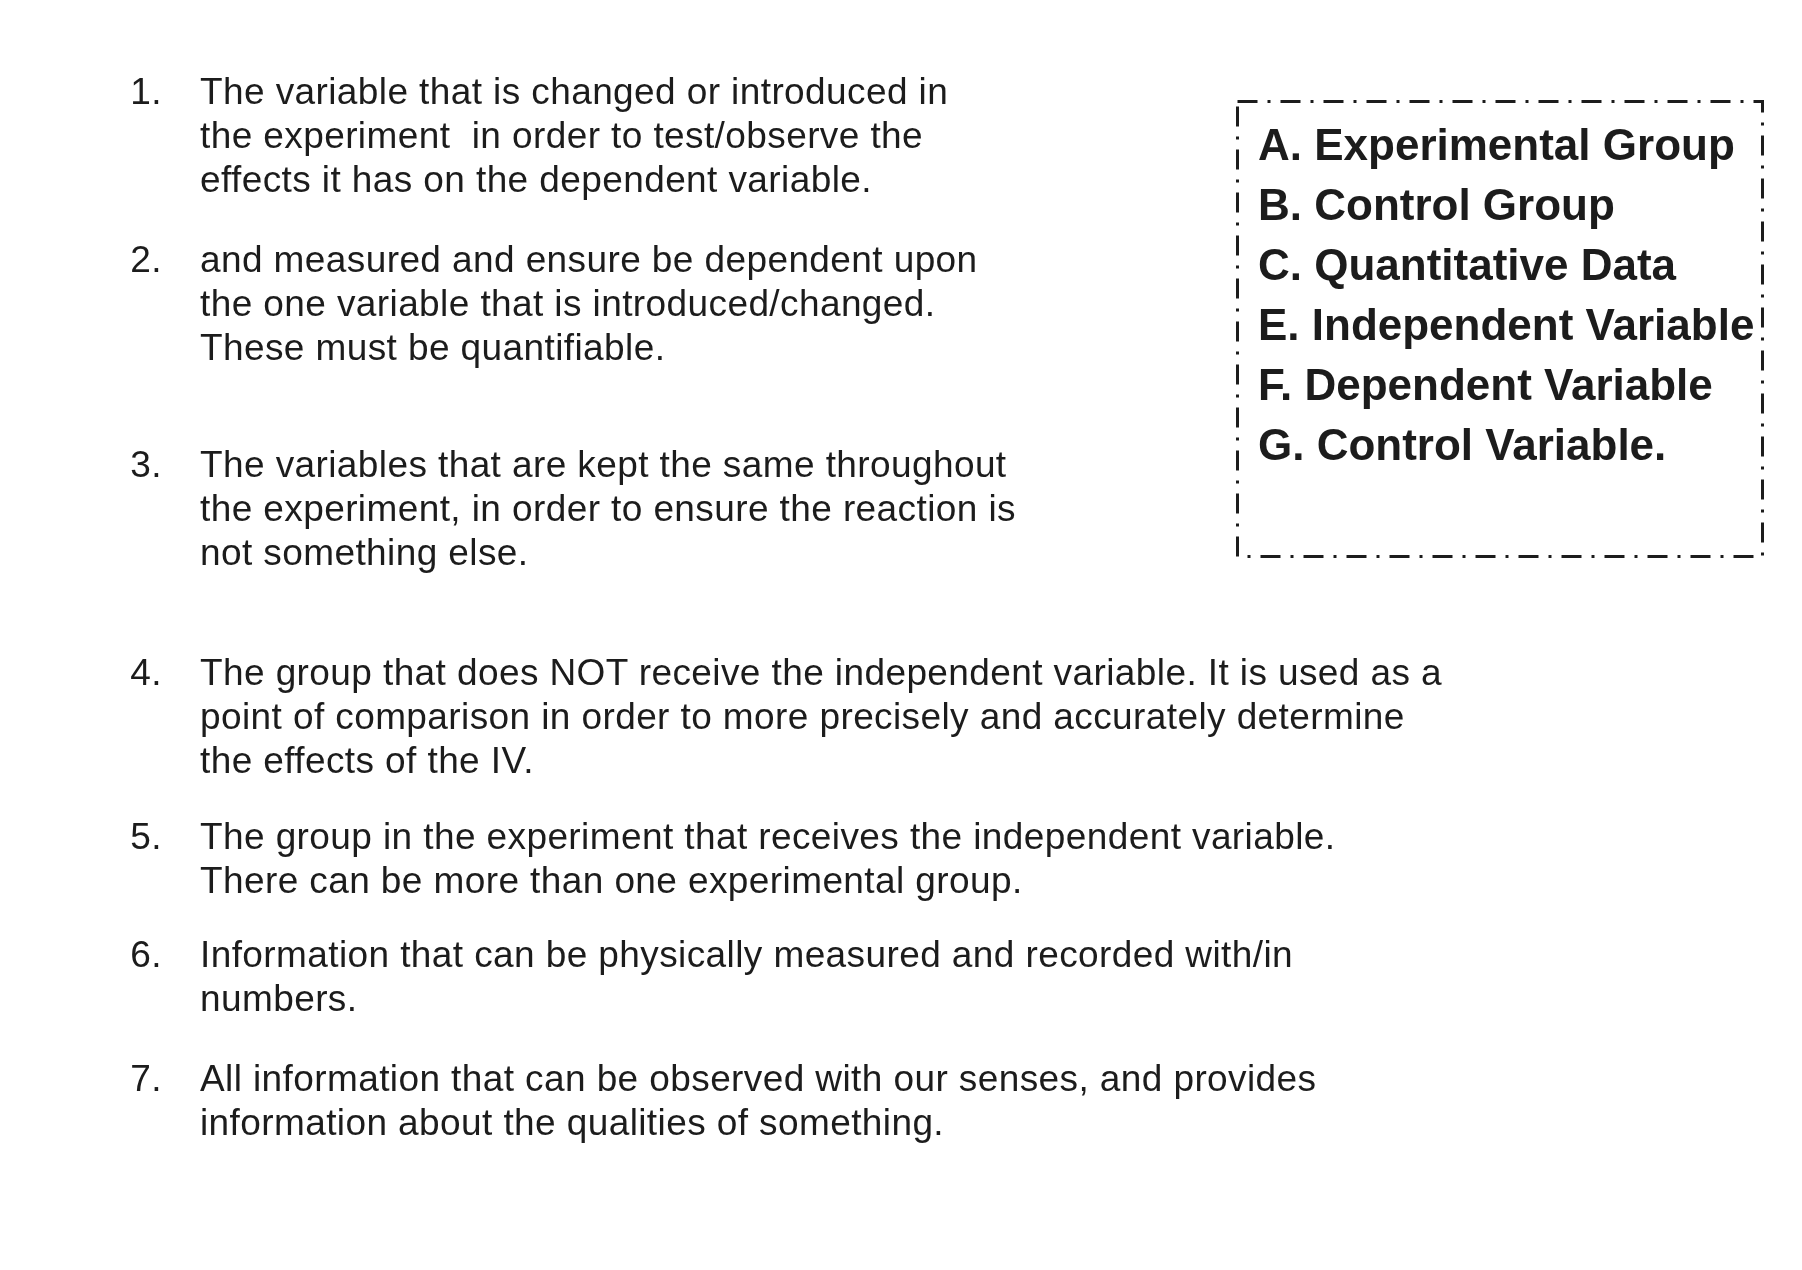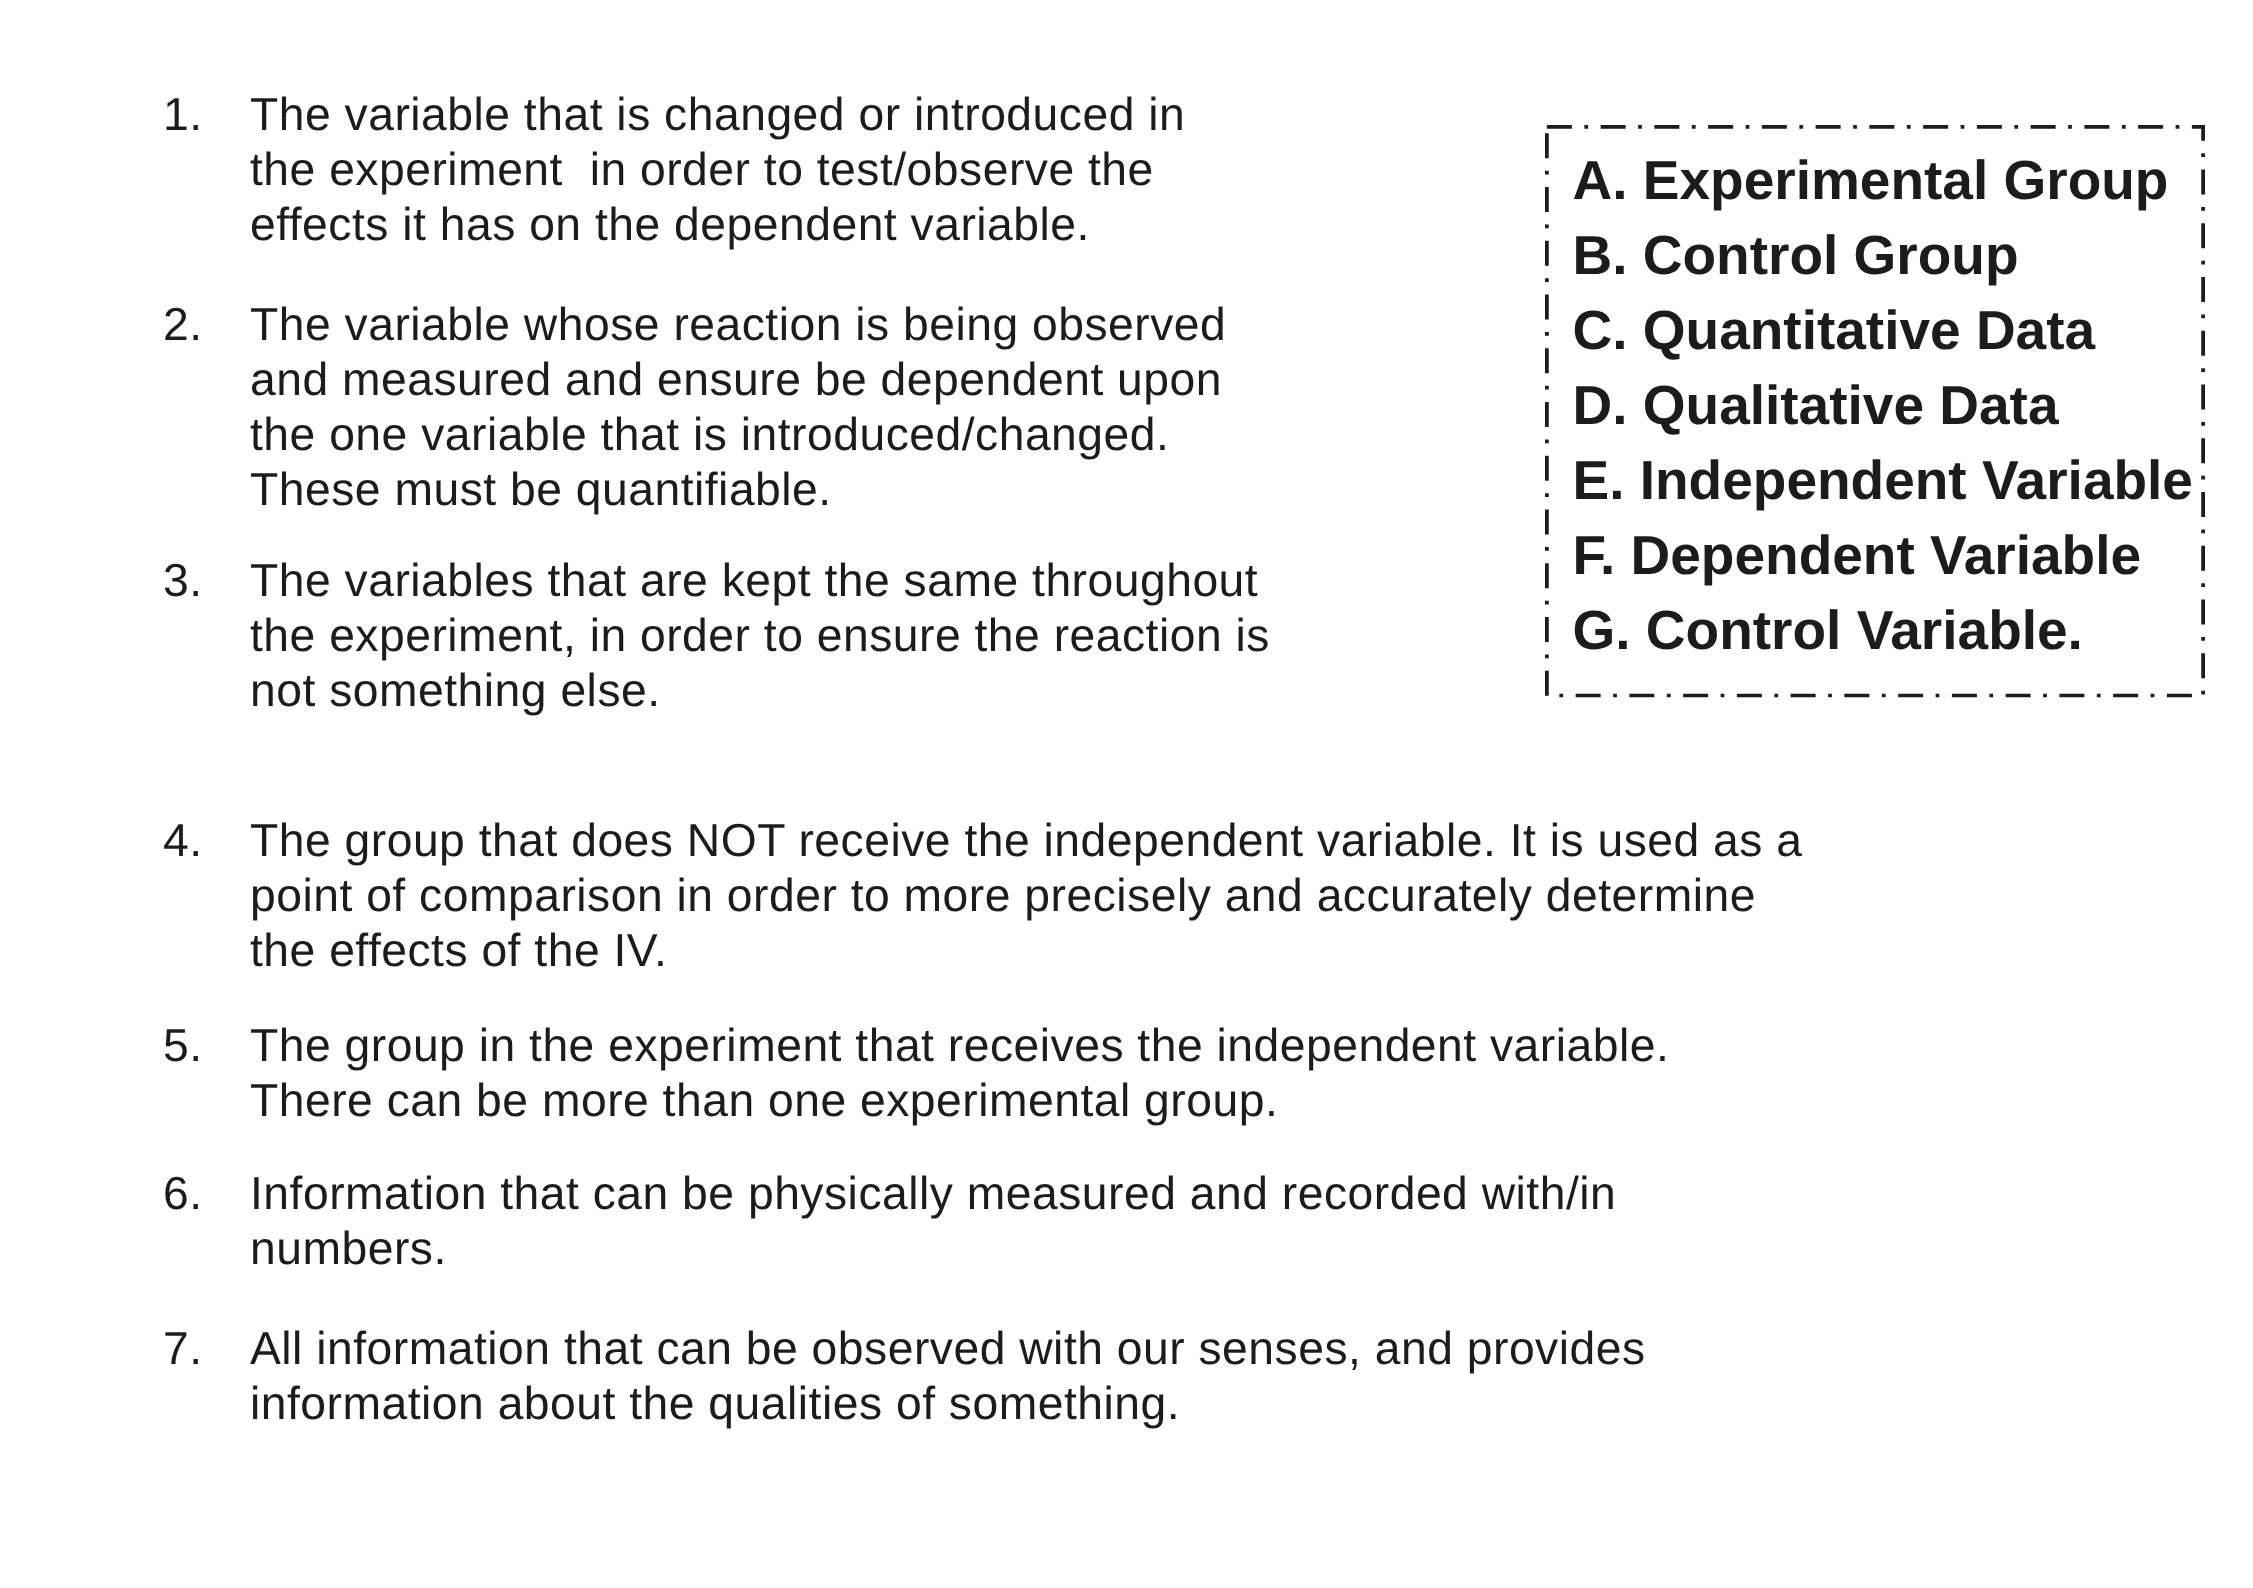--- a/index.html
+++ b/index.html
@@ -78,21 +78,20 @@
     <div class="qtext">
       <div class="qline">The variable that is changed or introduced in</div>
       <div class="qline">the experiment  in order to test/observe the</div>
       <div class="qline">effects it has on the dependent variable.</div>
     </div>
   </div>
 
   <div class="q" style="top:238px">
     <div class="qnum">2.</div>
     <div class="qtext">
-      <div class="qline">The variable whose reaction is being observed</div>
       <div class="qline">and measured and ensure be dependent upon</div>
       <div class="qline">the one variable that is introduced/changed.</div>
       <div class="qline">These must be quantifiable.</div>
     </div>
   </div>
 
   <div class="q" style="top:443px">
     <div class="qnum">3.</div>
     <div class="qtext">
       <div class="qline">The variables that are kept the same throughout</div>
@@ -135,20 +134,19 @@
   </div>
 
   <div class="answer-box">
     <svg width="528" height="458" viewBox="0 0 528 458" aria-hidden="true">
       <rect x="1.5" y="1.5" width="525" height="455" fill="none" stroke="#1c1c1c" stroke-width="3" stroke-dasharray="20 10 3 10"></rect>
     </svg>
     <div class="options">
       <div class="option">A. Experimental Group</div>
       <div class="option">B. Control Group</div>
       <div class="option">C. Quantitative Data</div>
-      <div class="option">D. Qualitative Data</div>
       <div class="option">E. Independent Variable</div>
       <div class="option">F. Dependent Variable</div>
       <div class="option">G. Control Variable.</div>
     </div>
   </div>
 
 </div>
 
 </body></html>

